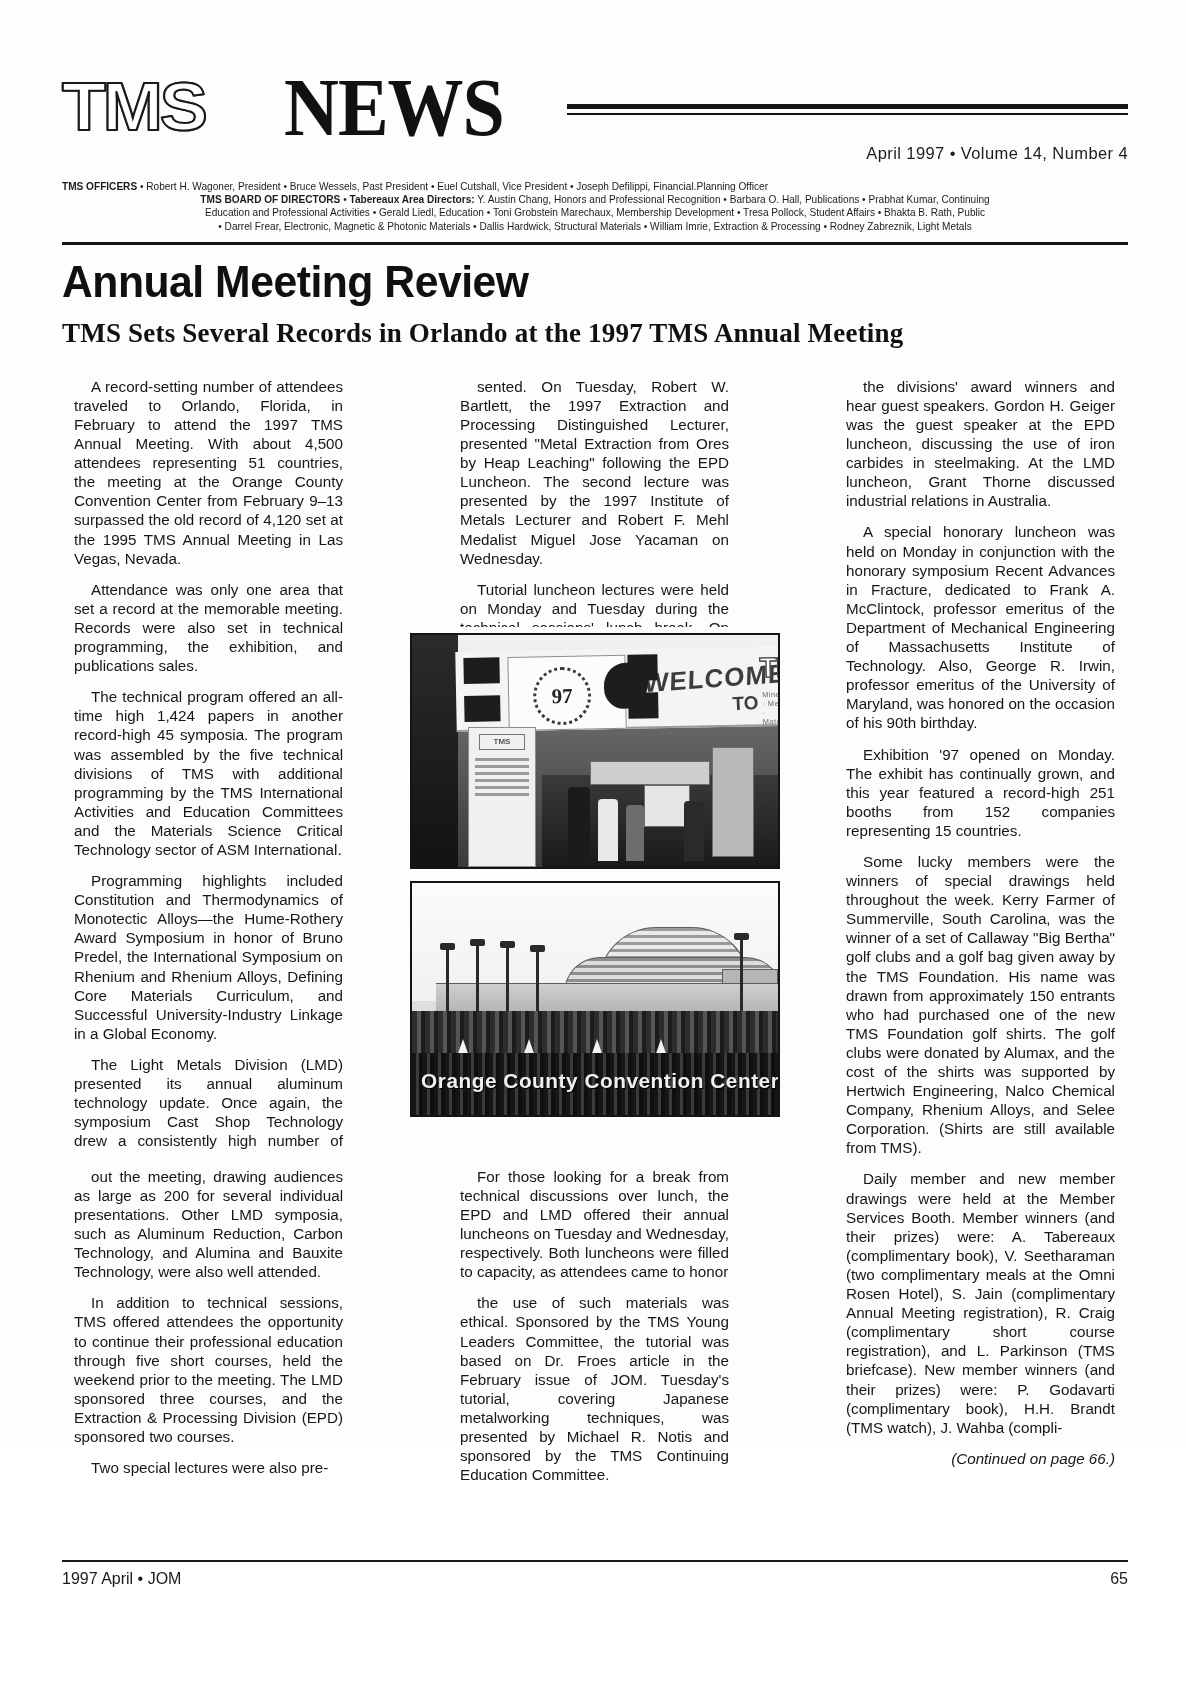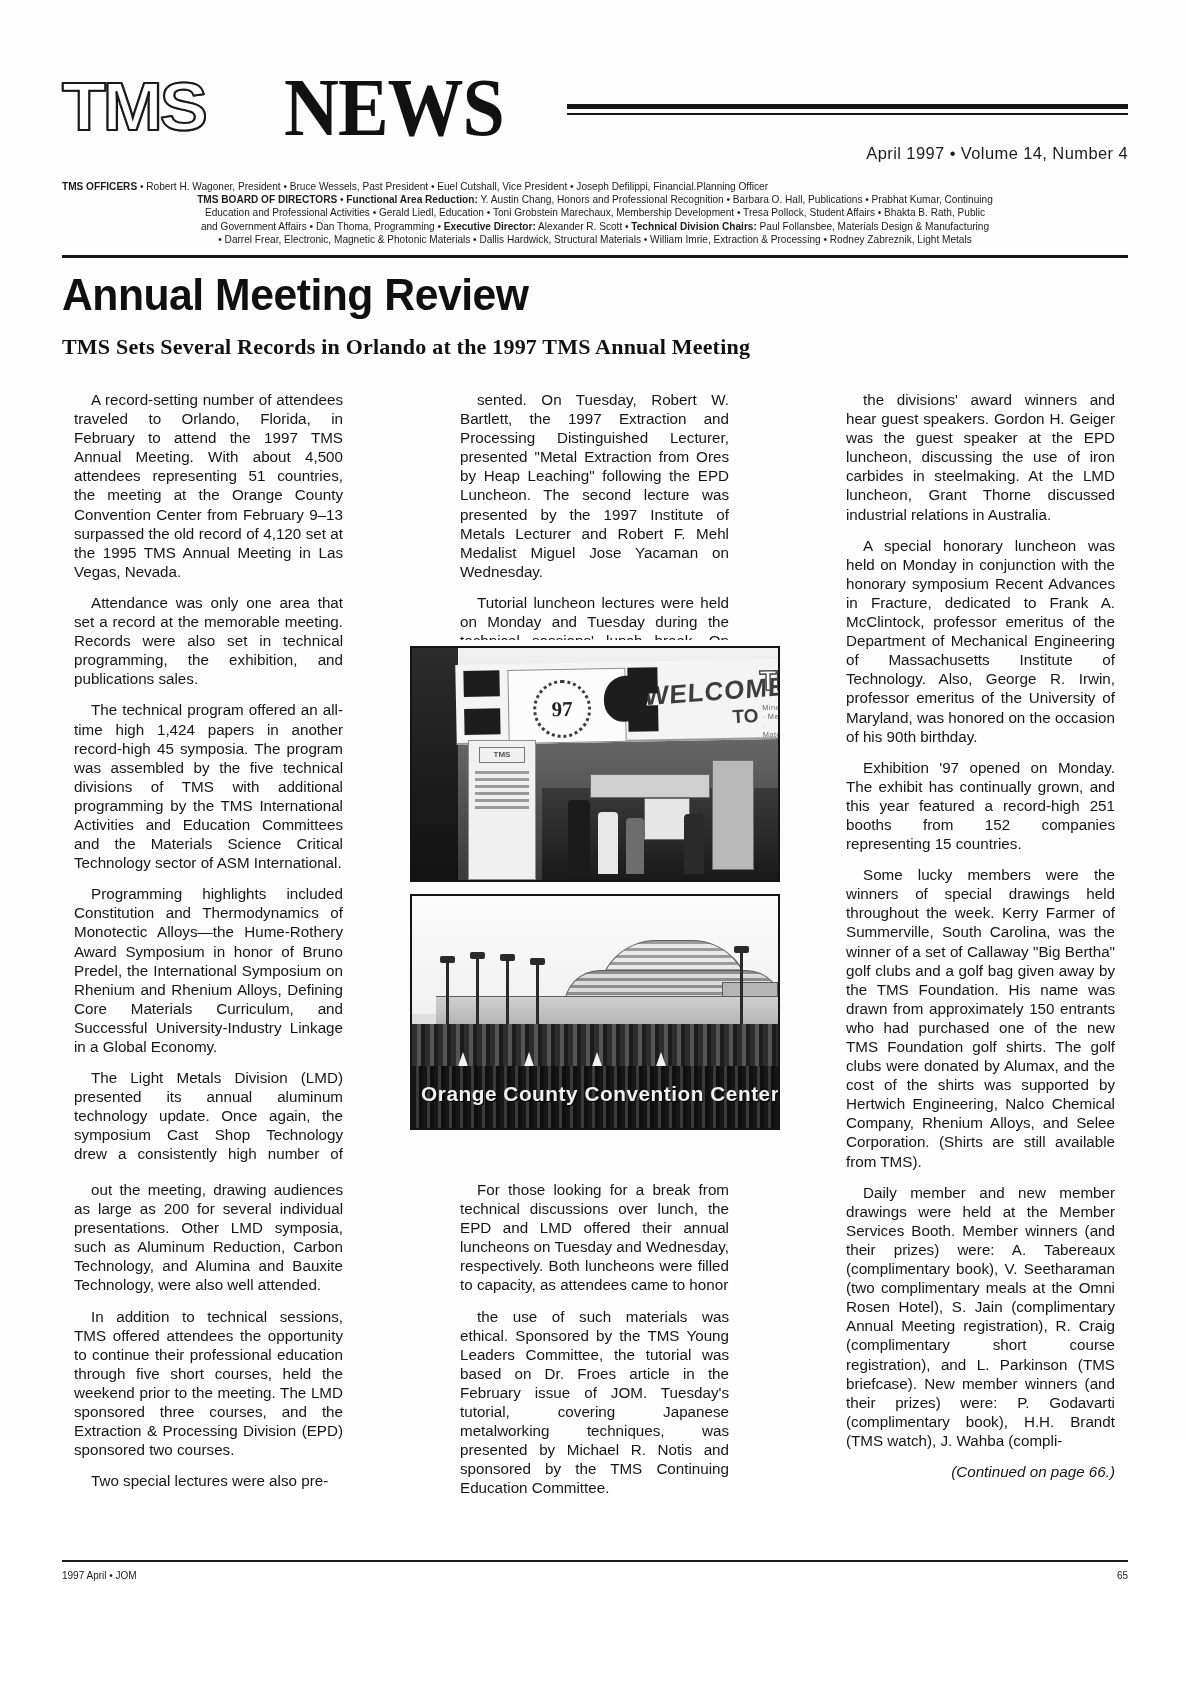--- a/index.html
+++ b/index.html
@@ -122,21 +122,21 @@
     line-height: 48px;
     letter-spacing: -0.5px;
     color: #101010;
     transform: scaleX(0.97);
     transform-origin: left center;
   }
   h2.subhead {
     margin: 12px 0 0 0;
     font-family: "Liberation Serif", serif;
     font-weight: bold;
-    font-size: 22px;
+    font-size: 27px;
     line-height: 31px;
     letter-spacing: 0.2px;
     color: #111111;
   }
 
   
   .cols {
     position: relative;
     margin-top: 16px;
     height: 1235px;
@@ -341,21 +341,21 @@
     top: 1498px;
     width: 1066px;
     height: 2px;
     background: #191919;
   }
   .footer {
     position: absolute;
     left: 0;
     top: 1508px;
     width: 1066px;
-    font-size: 10px;
+    font-size: 16px;
     color: #1a1a1a;
     font-family: "Liberation Sans", sans-serif;
   }
   .footer .left { float: left; }
   .footer .right { float: right; }
   .continued {
     text-align: right;
     font-style: italic;
     text-indent: 0;
   }
@@ -372,23 +372,22 @@
       <div class="rule-group">
         <div class="rule-thick"></div>
         <div class="rule-gap"></div>
         <div class="rule-thin"></div>
       </div>
       <div class="issue-line">April 1997 • Volume 14, Number 4</div>
     </div>
 
     <div class="officers">
       <p class="ln1"><b>TMS OFFICERS</b><span> • Robert H. Wagoner, President • Bruce Wessels, Past President • Euel Cutshall, Vice President • Joseph Defilippi, Financial.Planning Officer</span></p>
-      <p class="ln2"><b>TMS BOARD OF DIRECTORS</b><span> • </span><b>Functional Area Reduction:</b><span> Y. Austin Chang, Honors and Professional Recognition • Barbara O. Hall, Publications • Prabhat Kumar, Continuing</span></p>
+      <p class="ln2"><b>TMS BOARD OF DIRECTORS</b><span> • </span><b>Tabereaux Area Directors:</b><span> Y. Austin Chang, Honors and Professional Recognition • Barbara O. Hall, Publications • Prabhat Kumar, Continuing</span></p>
       <p class="ln3">Education and Professional Activities • Gerald Liedl, Education • Toni Grobstein Marechaux, Membership Development • Tresa Pollock, Student Affairs • Bhakta B. Rath, Public</p>
-      <p class="ln4"><span>and Government Affairs • Dan Thoma, Programming • </span><b>Executive Director:</b><span> Alexander R. Scott • </span><b>Technical Division Chairs:</b><span> Paul Follansbee, Materials Design &amp; Manufacturing</span></p>
       <p class="ln5">• Darrel Frear, Electronic, Magnetic &amp; Photonic Materials • Dallis Hardwick, Structural Materials • William Imrie, Extraction &amp; Processing • Rodney Zabreznik, Light Metals</p>
     </div>
 
     <div class="hr-head"></div>
 
     <h1 class="kicker">Annual Meeting Review</h1>
     <h2 class="subhead">TMS Sets Several Records in Orlando at the 1997 TMS Annual Meeting</h2>
 
     <div class="cols">
 

